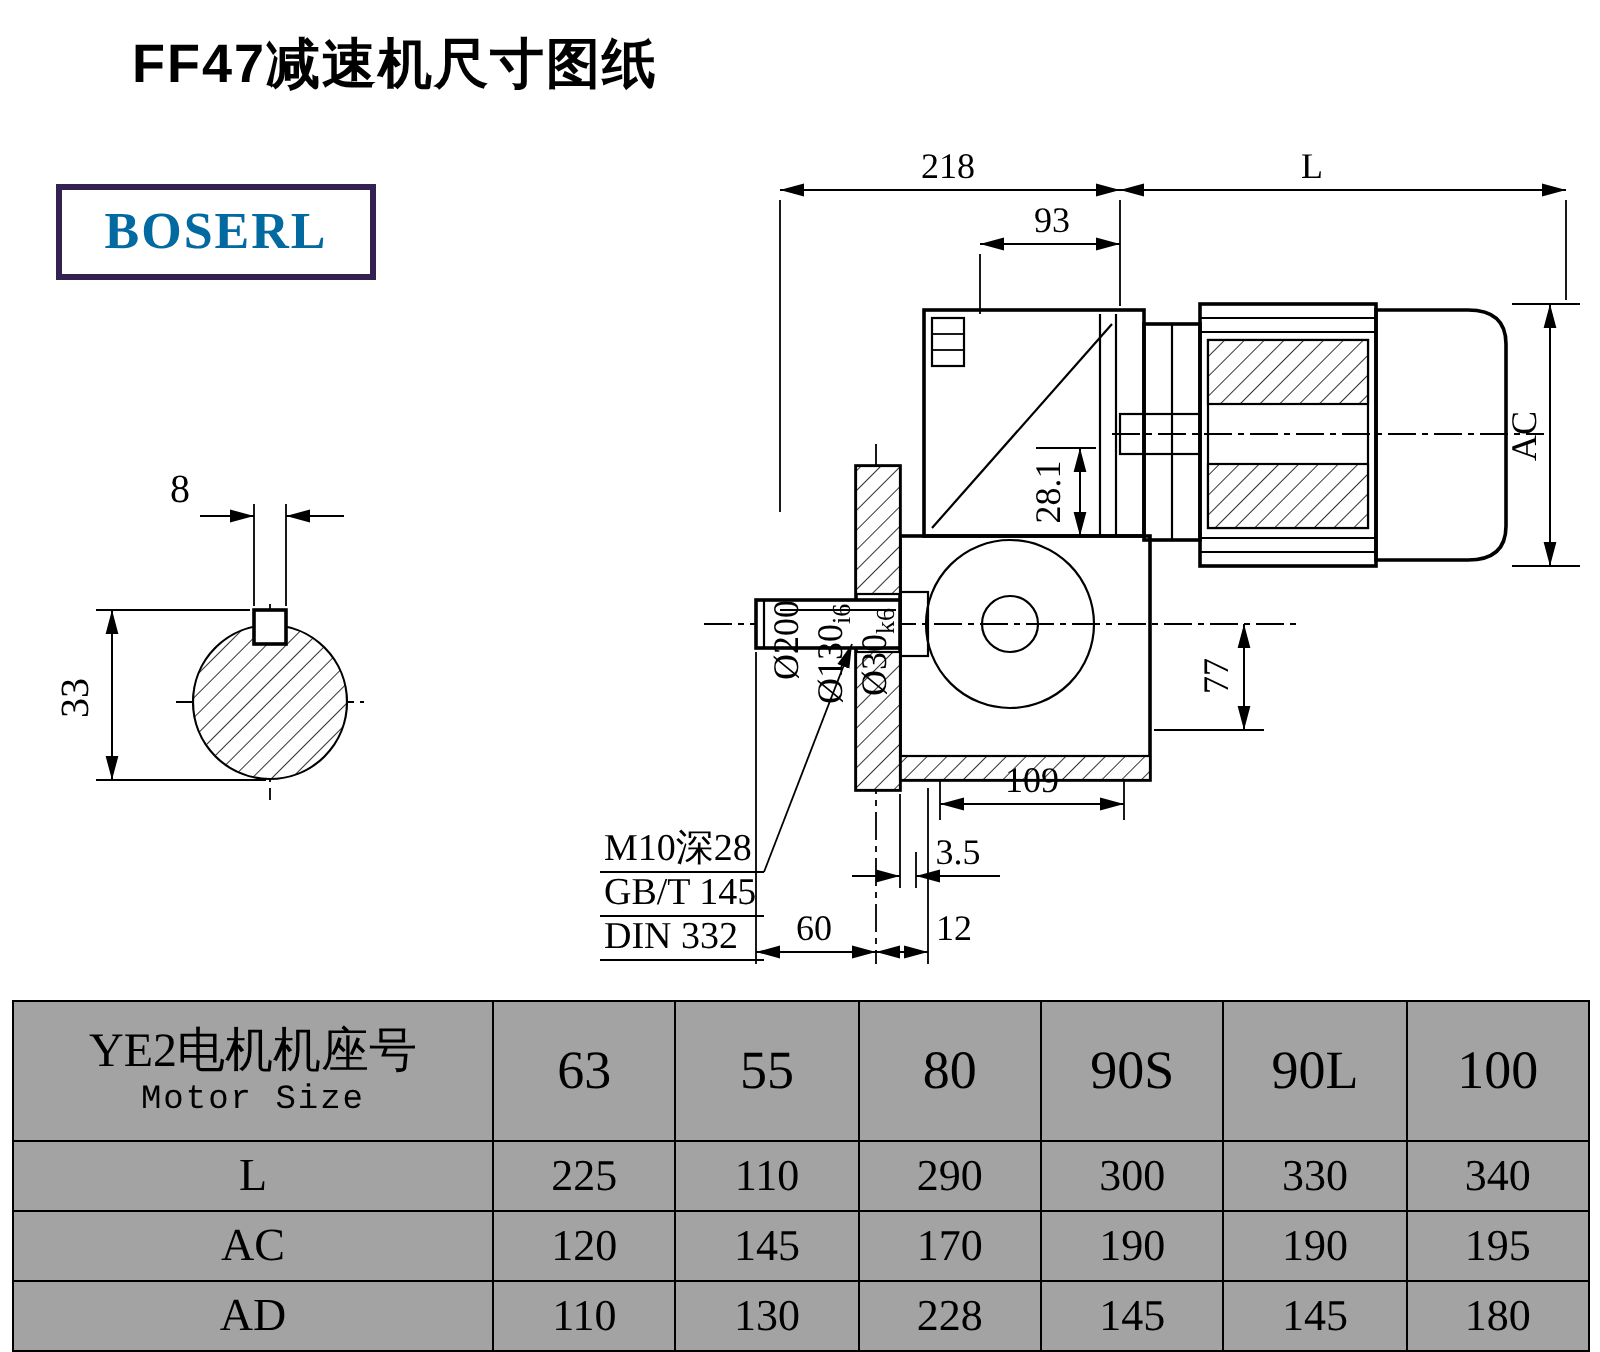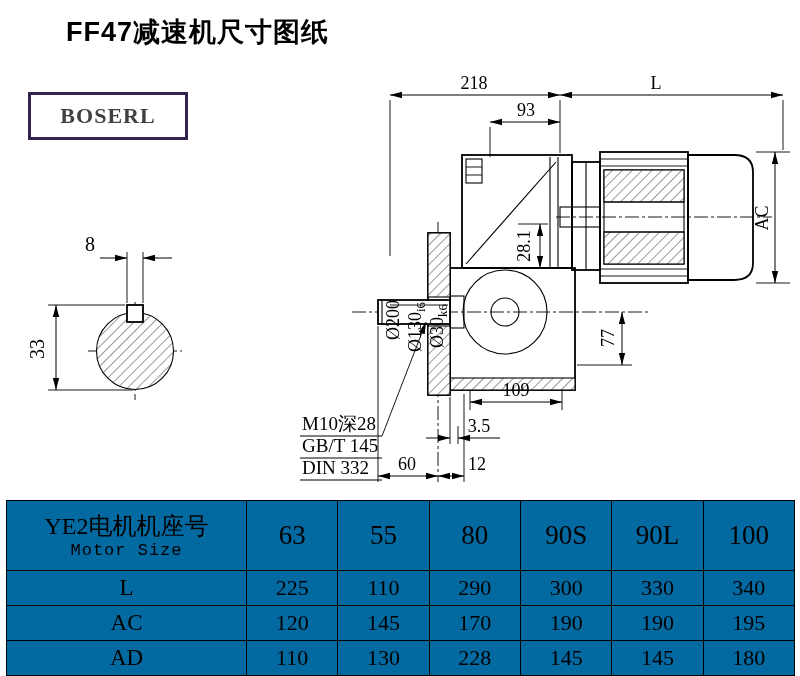--- a/index.html
+++ b/index.html
@@ -10,41 +10,41 @@
   .title{
     position:absolute;left:55px;top:14px;
     font-family:"Liberation Sans", sans-serif;
     font-weight:bold;font-size:27px;letter-spacing:1px;color:#000;margin-left:11px;
   }
   .logo-box{
     position:absolute;left:28px;top:92px;width:154px;height:42px;
     border:3px solid #33214f;background:#fff;
     display:flex;align-items:center;justify-content:center;
     font-family:"Liberation Serif", serif;font-weight:bold;
-    font-size:22px;letter-spacing:1px;color:#404040;z-index:2;
+    font-size:26px;letter-spacing:1px;color:#0369a1;z-index:2;
   }
   svg.drawing{position:absolute;left:0;top:0;z-index:1;}
 
   
   .ol{stroke:#000;stroke-width:1.8;fill:none;}
   .ol2{stroke:#000;stroke-width:1.1;fill:none;}
   .thin{stroke:#000;stroke-width:0.9;fill:none;}
   .dim{stroke:#000;stroke-width:1;fill:none;}
   .ext{stroke:#000;stroke-width:0.9;fill:none;}
   .cl{stroke:#000;stroke-width:0.9;fill:none;stroke-dasharray:14 3 3 3;}
   .whitefill{fill:#fff;stroke:#000;stroke-width:1.8;}
   .hatchf{fill:url(#hatch);stroke:#000;stroke-width:1.1;}
   text.dt{font-family:"Liberation Serif", serif;font-size:18px;fill:#000;}
   text.dt-lg{font-family:"Liberation Serif", serif;font-size:20px;fill:#000;}
   text.dt-cn{font-family:"Liberation Serif", serif;font-size:19px;fill:#000;}
 
   
   table.dim-table{
     position:absolute;left:6px;top:500px;width:789px;z-index:2;
-    border-collapse:collapse;table-layout:fixed;background:#0369a1;
+    border-collapse:collapse;table-layout:fixed;background:#a3a3a3;
   }
   table.dim-table td, table.dim-table th{
     border:1.5px solid #000;text-align:center;vertical-align:middle;
     font-family:"Liberation Serif", serif;font-weight:normal;padding:0;
   }
   col.c-head{width:240px;}
   tr.hdr{height:70px;}
   tr.datarow{height:35px;}
   .cell-cn{font-size:24px;line-height:1.25;}
   .cell-en{font-family:"Liberation Mono", monospace;font-size:17px;letter-spacing:1px;}

